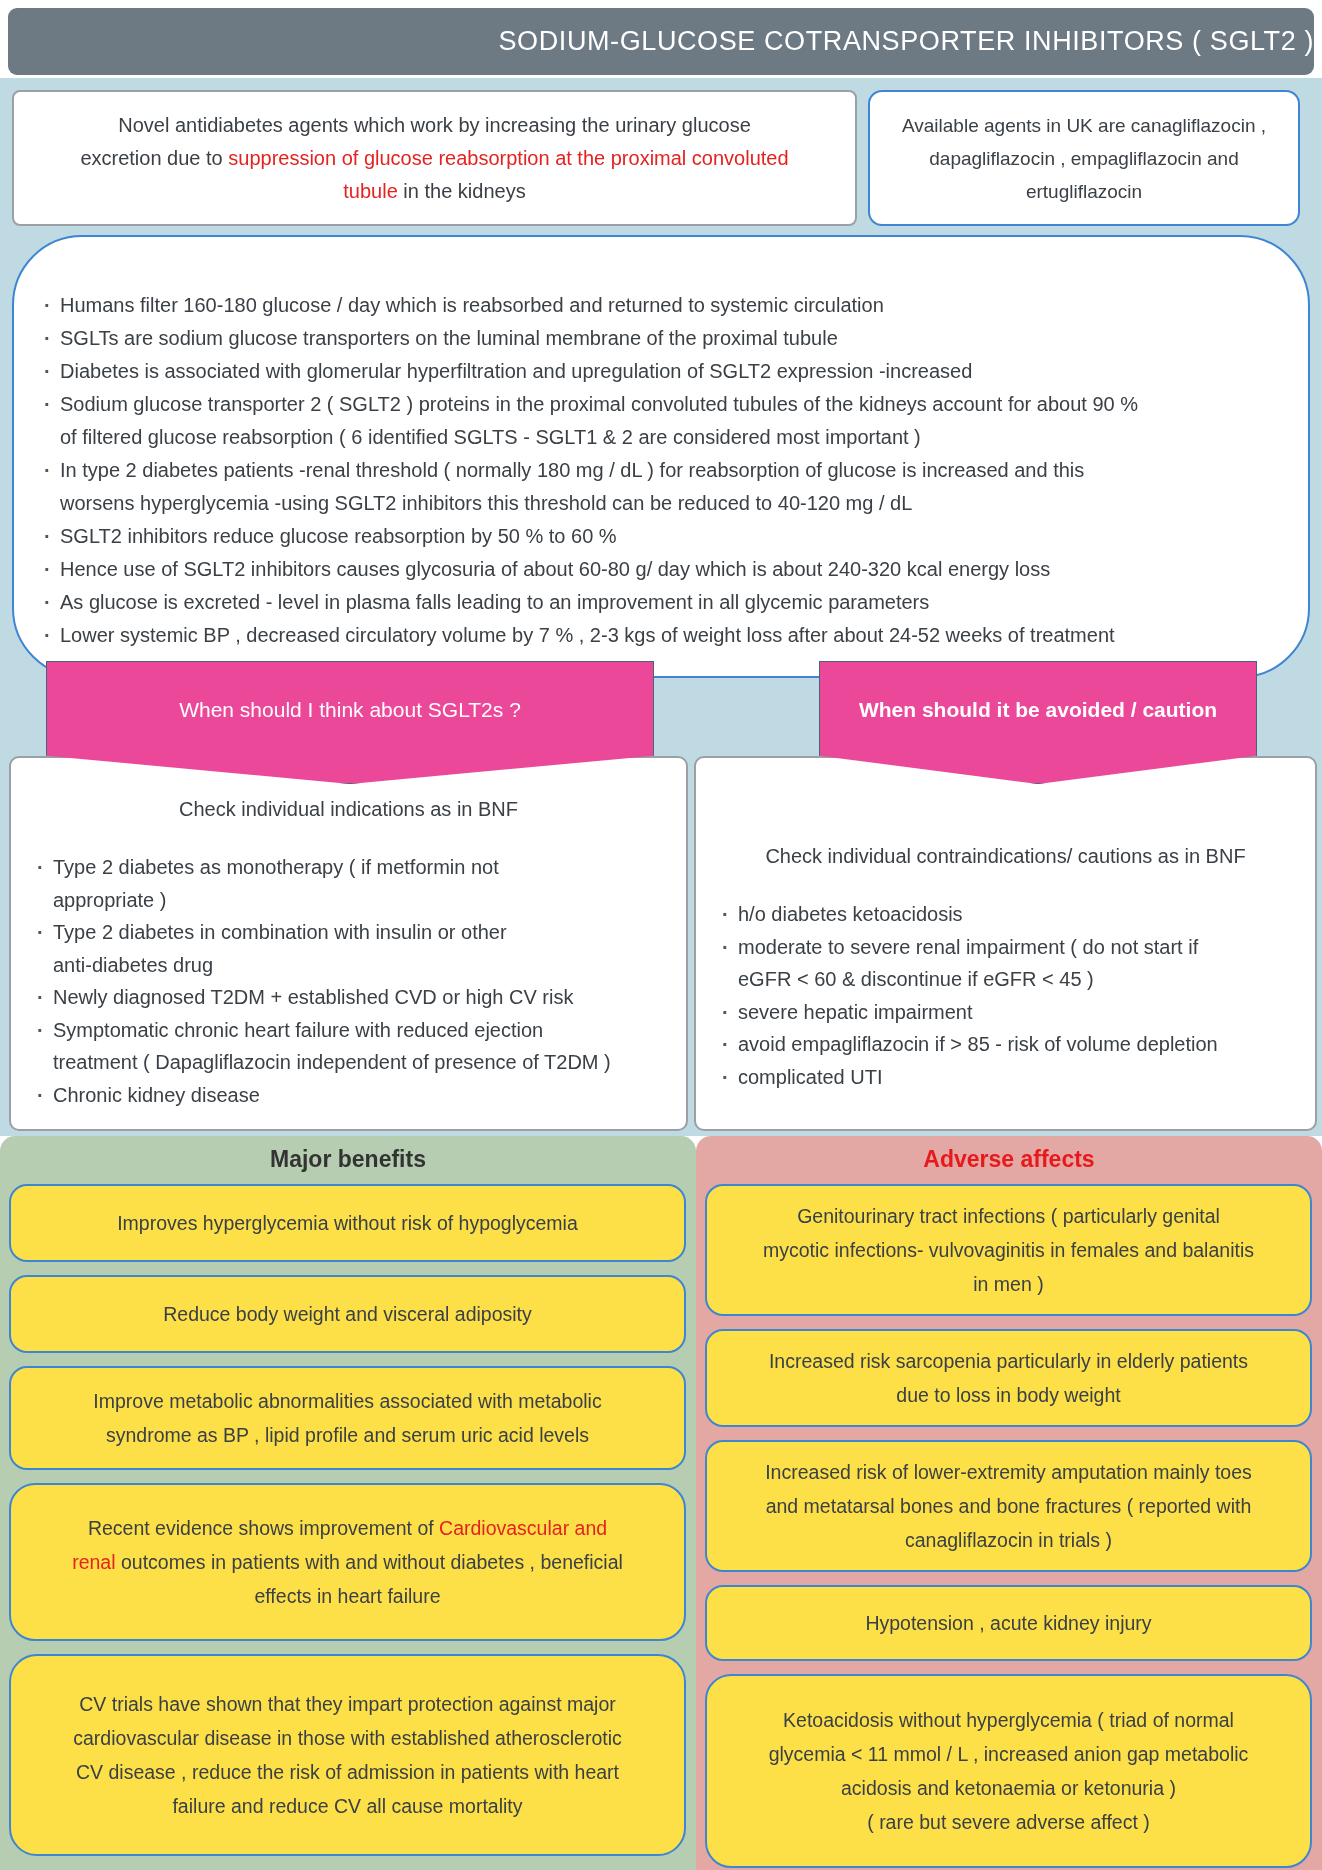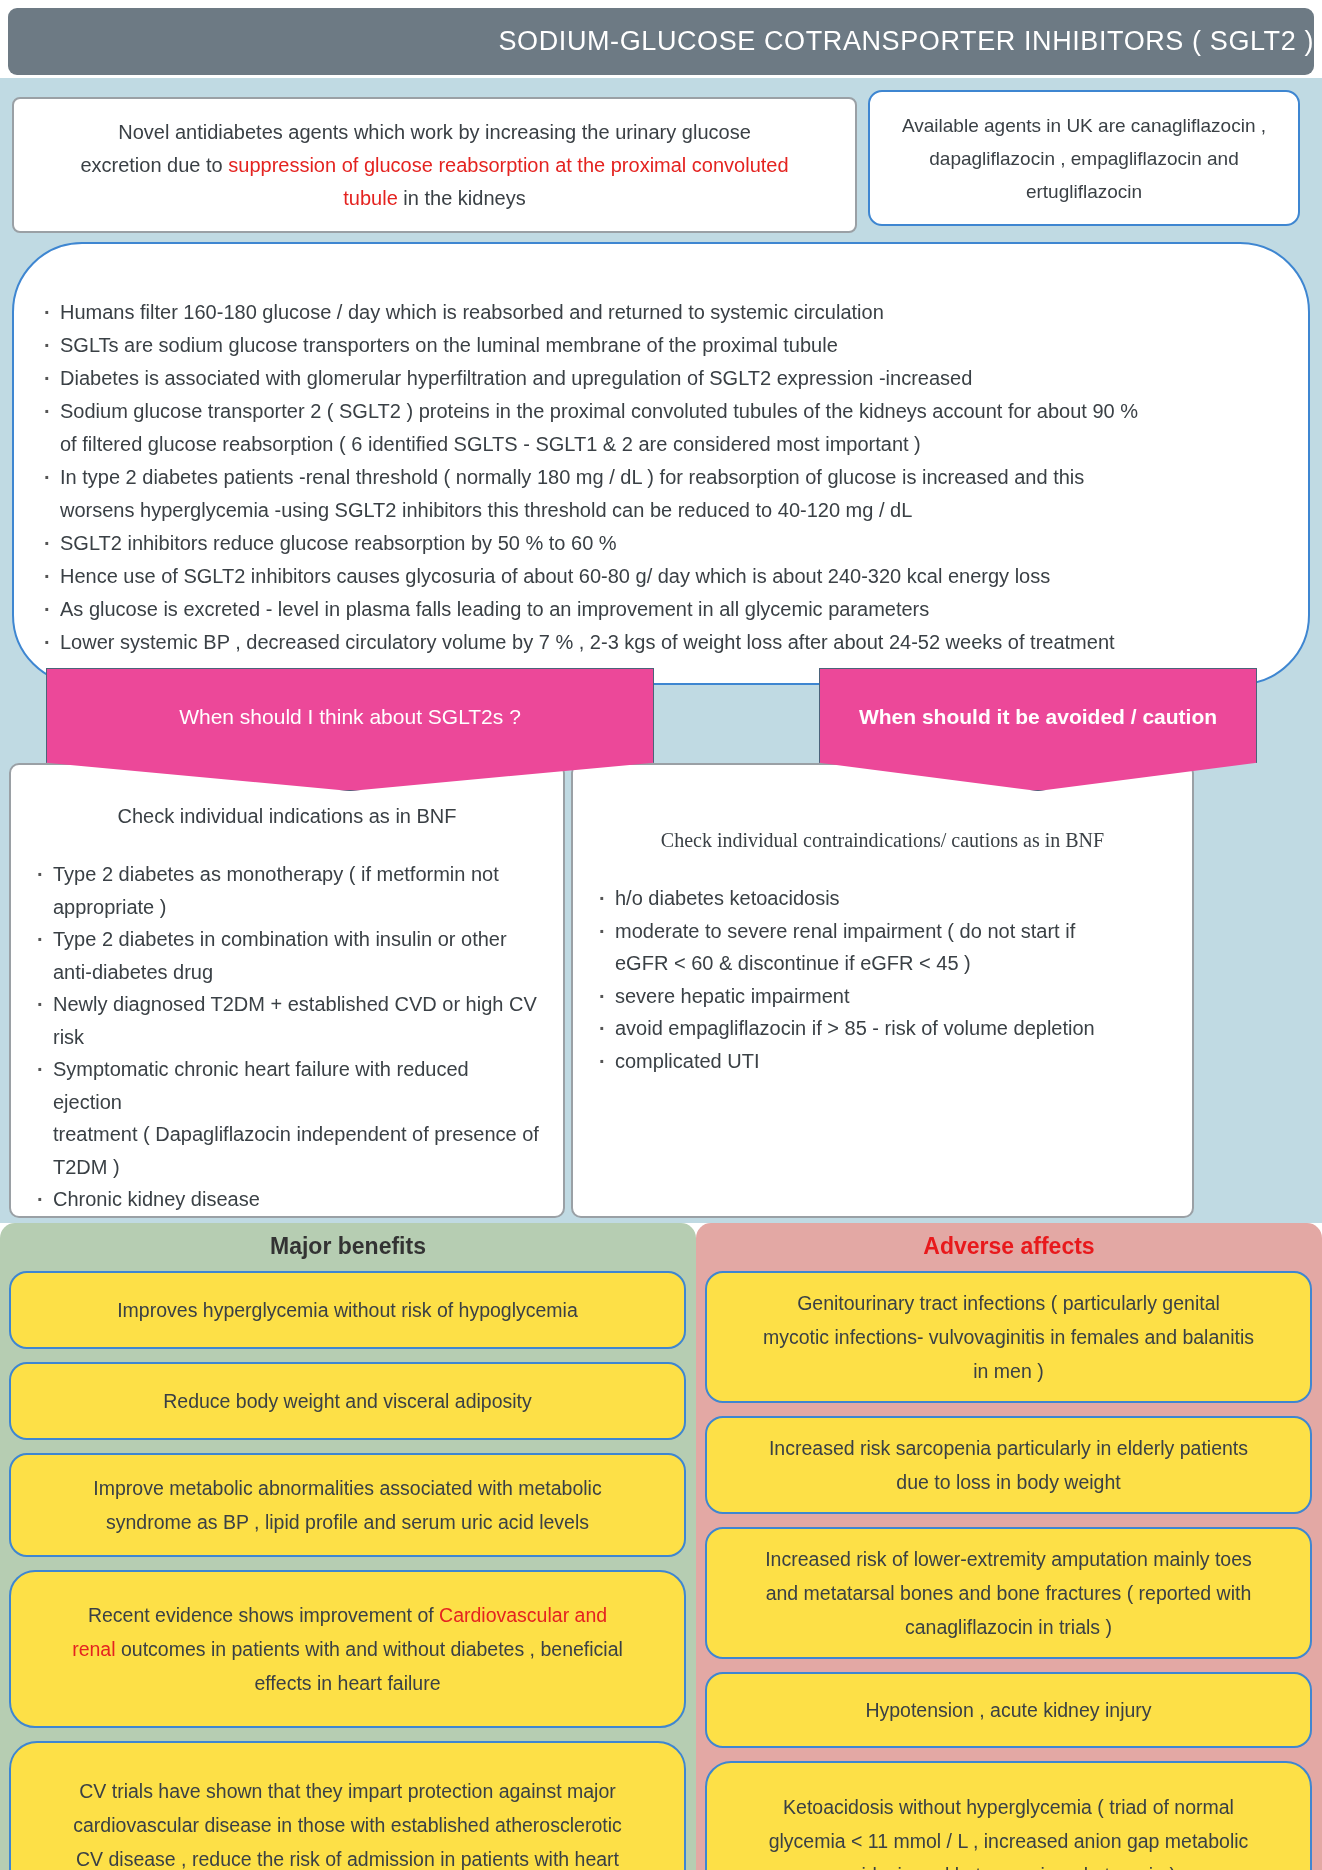--- a/index.html
+++ b/index.html
@@ -18,21 +18,21 @@
   .blue-area { background:#c0dae3; margin-top:3px; padding:12px 0 5px 0; }
   .box { background:#ffffff; border:2px solid #9aa0a5; }
   .b-blue  { border-color:#3e86d1; }
   .b-gray  { border-color:#9aa0a5; }
   .b-green { border-color:#5cb564; }
   .b-orange{ border-color:#cf5a26; }
   .intro-row { display:flex; margin:0 12px; gap:11px; }
   .intro-left {
     width:845px; height:136px; border-radius:8px;
     display:flex; align-items:center; justify-content:center;
-    text-align:center; font-size:20px; line-height:33px; white-space:pre-line;margin-top:7px;
+    text-align:center; font-size:20px; line-height:33px; white-space:pre-line;
   }
   .intro-right {
     width:432px; height:136px; border-radius:14px;
     display:flex; align-items:center; justify-content:center;
     text-align:center; font-size:19px; line-height:33px; white-space:pre-line;
   }
   .red { color:#e42320; }
   .big-box {
     margin:9px 12px 0 12px; height:443px; border-radius:70px;
     padding:52px 28px 0 26px;
@@ -55,25 +55,25 @@
     clip-path:polygon(0 0, 100% 0, 100% 77%, 50% 100%, 0 77%);
     display:flex; align-items:flex-start; justify-content:center;
   }
   .banner span { color:#ffffff; font-size:21px; margin-top:36px; }
   .banner-left  { width:608px; margin-left:46px; }
   .banner-right { width:438px; margin-right:65px; }
   .banner-right span { font-weight:bold; }
   
   .ind-row { position:relative; z-index:1; display:flex; margin:0 5px 0 9px; gap:6px; }
   .ind-box { min-height:375px; border-radius:10px; padding:0 22px; }
-  .ind-box-left  { width:556px; }
+  .ind-box-left  { width:679px; }
   .ind-box-right { width:623px; }
   .ind-title { text-align:center; font-size:20px; }
   .ind-box-left  .ind-title { margin-top:40px; }
-  .ind-box-right .ind-title { margin-top:64px;font-family:Liberation Serif, serif; }
+  .ind-box-right .ind-title { margin-top:87px; }
   .ind-box ul.blist { margin-top:30px; }
   .ind-box ul.blist li { line-height:32.5px; }
   
   .bottom { display:flex; height:737px; }
   .panel { padding:10px 0 0 0; }
   .panel-green { width:696px; background:#b6cdb2; border-radius:15px 15px 0 0; }
   .panel-pink  { width:626px; background:#e3a8a4; border-radius:15px 15px 0 0; }
   .panel-title { text-align:center; font-size:23px; font-weight:bold; color:#333333; }
   .panel-title-red { color:#e8191c; }
   .stack { display:flex; flex-direction:column; gap:13px; margin:11px 10px 0 9px; }

